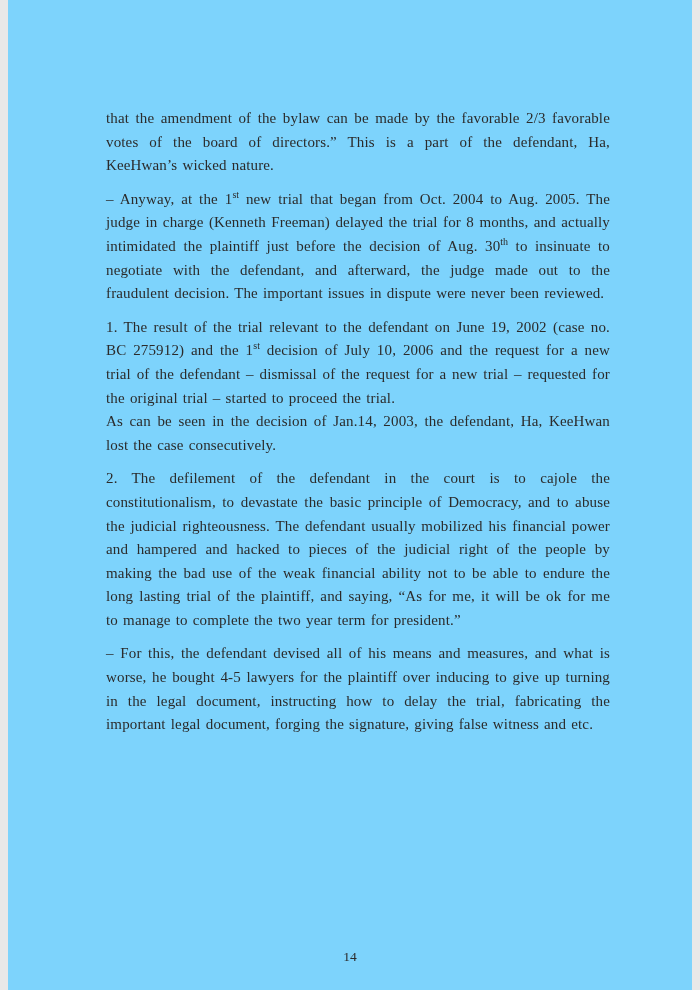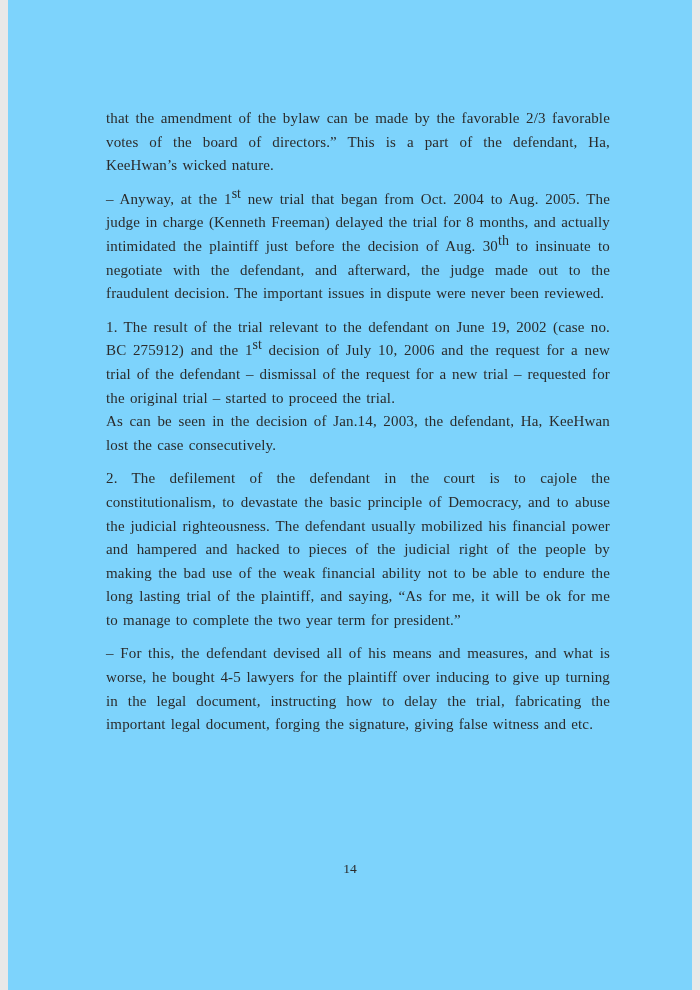--- a/index.html
+++ b/index.html
@@ -28,28 +28,28 @@
     letter-spacing: 0.15px;
     word-spacing: 0.08em;
   }
   .para {
     margin: 0;
   }
   .para.gap {
     margin-top: 10px;
   }
   .para sup {
-    font-size: 14px;
+    font-size: 10px;
     line-height: 0;
     vertical-align: super;
     letter-spacing: 0;
   }
   .page-number {
     position: absolute;
-    top: 861px;
+    top: 949px;
     left: 0;
     width: 100%;
     text-align: center;
     font-size: 13.5px;
     color: #2b2b2b;
   }
 </style>
 </head>
 <body>
 

